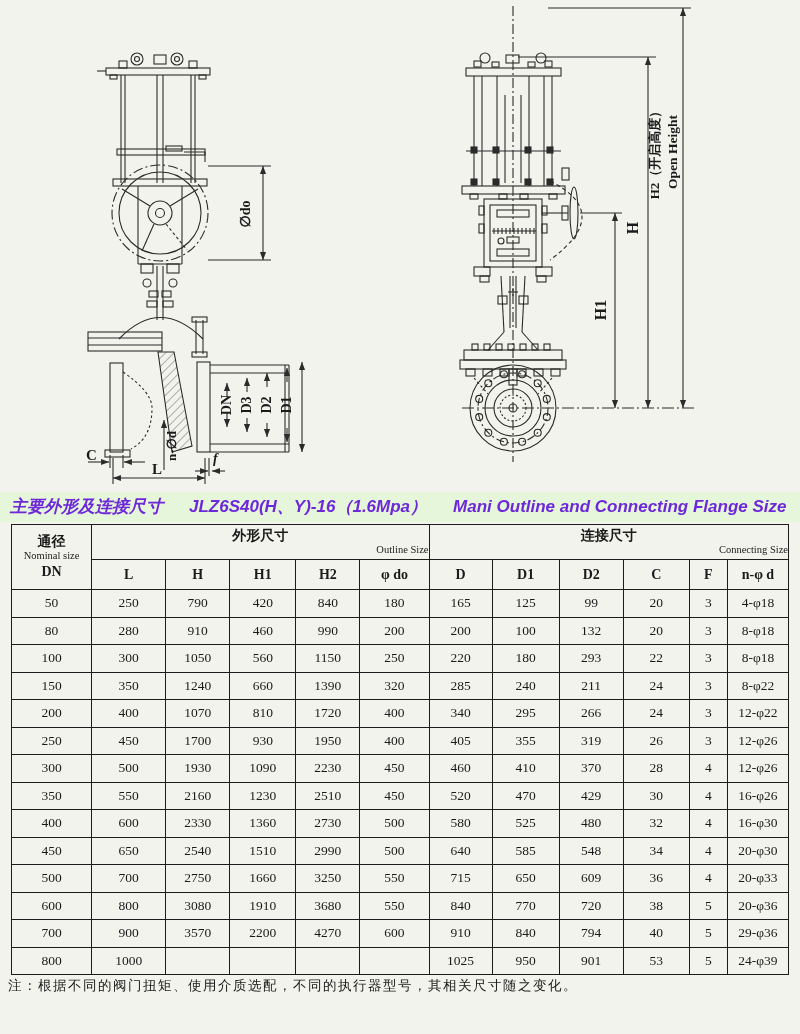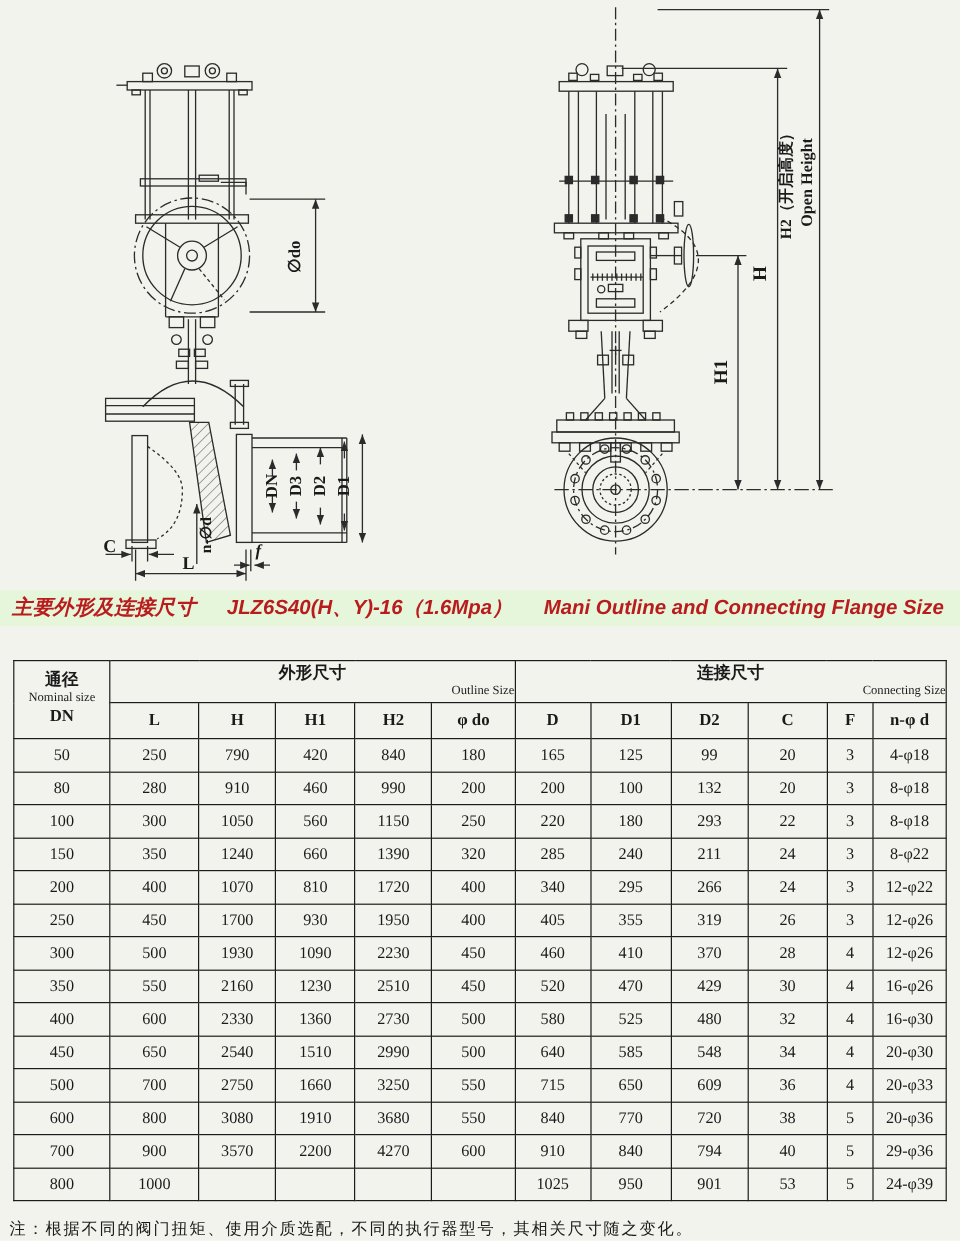--- a/index.html
+++ b/index.html
@@ -3,34 +3,34 @@
 <meta charset="utf-8">
 <style>
   html,body{margin:0;padding:0;}
   .page{position:relative;width:800px;height:1034px;background:#f3f3ee;overflow:hidden;
         font-family:"Liberation Serif",serif;color:#1a1a1a;}
   .drawings{position:absolute;top:0;left:0;width:800px;height:492px;}
   .drawings svg{position:absolute;top:0;}
   svg text{font-family:"Liberation Serif",serif;fill:#1a1a1a;}
   .title-band{position:absolute;top:492px;left:0;width:800px;height:30px;background:#e5f6db;
       font-family:"Liberation Sans",sans-serif;font-style:italic;font-weight:bold;
-      font-size:17px;color:#b91c1c;line-height:30px;padding-left:10px;box-sizing:border-box;white-space:nowrap;}
+      font-size:17px;color:#6d28d9;line-height:30px;padding-left:10px;box-sizing:border-box;white-space:nowrap;}
   .title-band span{margin-right:26px;}
-  table.size-table{position:absolute;top:550px;left:11px;width:778px;border-collapse:collapse;
+  table.size-table{position:absolute;top:524px;left:11px;width:778px;border-collapse:collapse;
       table-layout:fixed;background:transparent;}
   .size-table th,.size-table td{border:1.6px solid #1c1c1c;text-align:center;vertical-align:middle;padding:0;}
   .size-table thead th{font-weight:bold;}
   .size-table .grp{height:34px;font-size:14px;line-height:1.05;}
   .size-table .grp .sub{font-size:10.5px;font-weight:normal;text-align:right;}
   .size-table .nominal{font-size:14px;line-height:1.1;}
   .size-table .nominal .sub{font-size:10.5px;font-weight:normal;}
   .size-table .nominal .code{font-size:14px;margin-top:3px;}
   .size-table thead tr[data-name="col-header-row"] th{height:29px;font-size:14px;}
   .size-table tbody td{height:26.5px;font-size:13.5px;}
-  .note-cn{position:absolute;top:977px;left:8px;font-size:13.5px;letter-spacing:1.5px;white-space:nowrap;margin-top:38px;}
+  .note-cn{position:absolute;top:977px;left:8px;font-size:13.5px;letter-spacing:1.5px;white-space:nowrap;}
   .note-en{position:absolute;top:1006px;left:8px;font-size:14.5px;white-space:nowrap;}
 </style>
 </head>
 <body>
 
 <div class="page" data-name="catalog-page">
 
   <div class="drawings" data-name="technical-drawings">
 
     <svg data-name="gate-valve-side-drawing" style="left:0;" width="400" height="492" viewBox="0 0 400 492">

